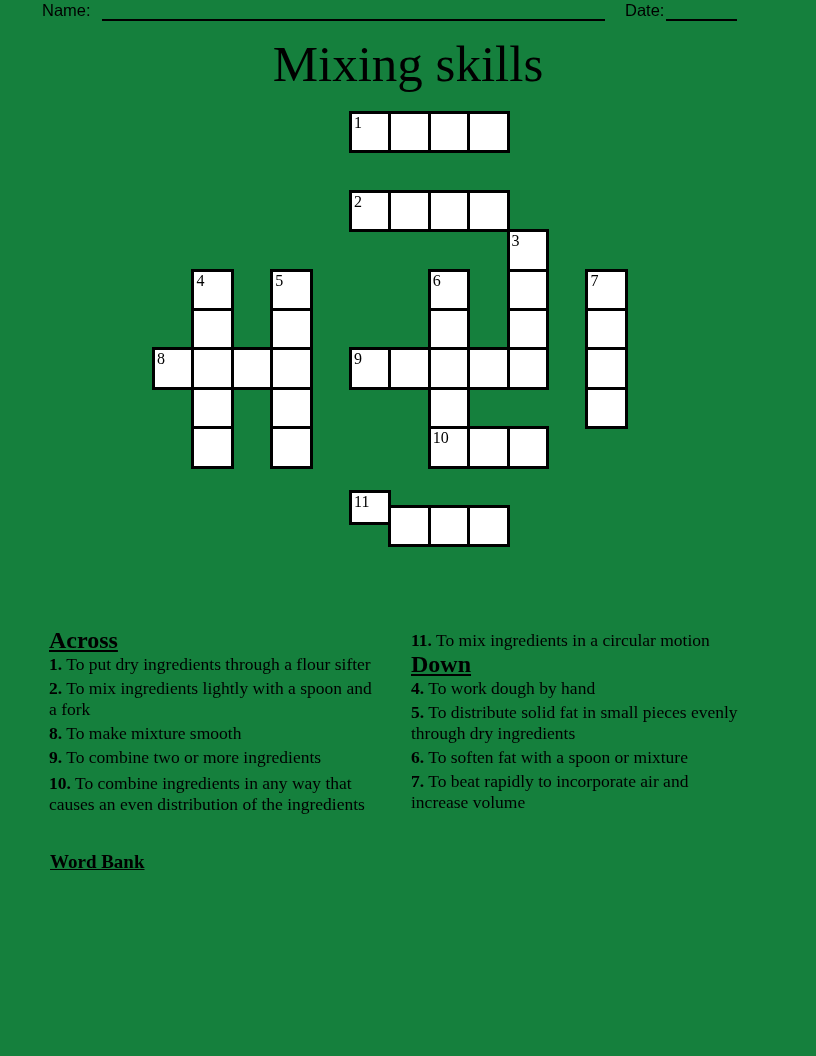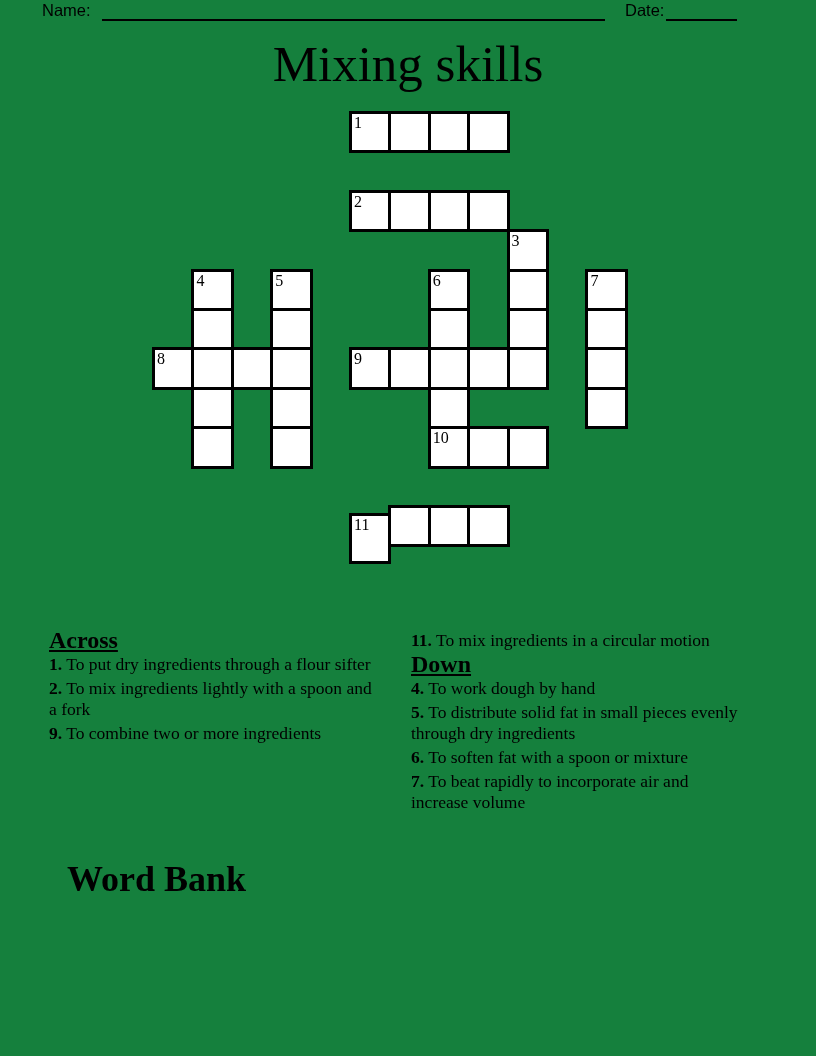--- a/index.html
+++ b/index.html
@@ -20,22 +20,22 @@
   .cell-num{position:absolute;top:0;left:2px;font-size:16px;line-height:17px}
 
   
   .clue-col{position:absolute;top:630px;font-size:17.5px;line-height:21px}
   .clue-col p{margin:0 0 3px 0}
   .clue-head{font-weight:bold;text-decoration:underline;font-size:24px;margin:0 0 4px 0}
   .clue-num{font-weight:bold}
   .clue-extra-gap{margin-top:5px !important}
 
   
-  .wb-head{position:absolute;top:845px;left:50px;margin:17px;font-size:36px;
-           font-weight:bold;line-height:34px}
+  .wb-head{position:absolute;top:845px;left:50px;margin:0;font-size:19px;
+           font-weight:bold;text-decoration:underline;line-height:34px}
   .wb-grid{position:absolute;top:879px;left:50px;display:grid;
            grid-template-columns:118px 119px 121px 121px 119px auto;
            font-size:29px;line-height:38px}
 </style>
 </head>
 <body>
 
 <div class="page">
 
   <span class="hdr-label" style="left:42px">Name:</span>
@@ -97,33 +97,35 @@
         <span class="cell-num">8</span>
       </div>
       <div class="cell" style="left: 230.8px; top: 347.4px; width: 42.4px; height: 42.4px;"></div>
       <div class="cell" style="left: 349px; top: 347.4px; width: 42.4px; height: 42.4px;">
         <span class="cell-num">9</span>
       </div>
       <div class="cell" style="left: 388.4px; top: 347.4px; width: 42.4px; height: 42.4px;"></div>
       <div class="cell" style="left: 467.2px; top: 347.4px; width: 42.4px; height: 42.4px;"></div>
       <div class="cell" style="left: 467.2px; top: 426.2px; width: 42.4px; height: 42.4px;"></div>
       <div class="cell" style="left: 506.6px; top: 426.2px; width: 42.4px; height: 42.4px;"></div>
-      <div class="cell" style="left: 349px; top: 513px; width: 42.4px; height: 51px;">
+      <div class="cell" style="left: 349px; top: 490px; width: 42.4px; height: 35px;">
         <span class="cell-num">11</span>
       </div>
       <div class="cell" style="left: 388.4px; top: 505px; width: 42.4px; height: 42.4px;"></div>
       <div class="cell" style="left: 427.8px; top: 505px; width: 42.4px; height: 42.4px;"></div>
       <div class="cell" style="left: 467.2px; top: 505px; width: 42.4px; height: 42.4px;"></div>
     </div>
 
   <div class="clue-col" style="left:49px;width:330px">
     <p class="clue-head">Across</p>
     <p><span class="clue-num">1.</span> <span>To put dry ingredients through a flour sifter</span></p>
     <p><span class="clue-num">2.</span> <span>To mix ingredients lightly with a spoon and a fork</span></p>
+    <p><span class="clue-num">8.</span> <span>To make mixture smooth</span></p>
     <p><span class="clue-num">9.</span> <span>To combine two or more ingredients</span></p>
+    <p class="clue-extra-gap"><span class="clue-num">10.</span> <span>To combine ingredients in any way that causes an even distribution of the ingredients</span></p>
   </div>
 
   <div class="clue-col" style="left:411px;width:336px">
     <p><span class="clue-num">11.</span> <span>To mix ingredients in a circular motion</span></p>
     <p class="clue-head">Down</p>
     <p><span class="clue-num">4.</span> <span>To work dough by hand</span></p>
     <p><span class="clue-num">5.</span> <span>To distribute solid fat in small pieces evenly through dry ingredients</span></p>
     <p><span class="clue-num">6.</span> <span>To soften fat with a spoon or mixture</span></p>
     <p><span class="clue-num">7.</span> <span>To beat rapidly to incorporate air and increase volume</span></p>
   </div>

